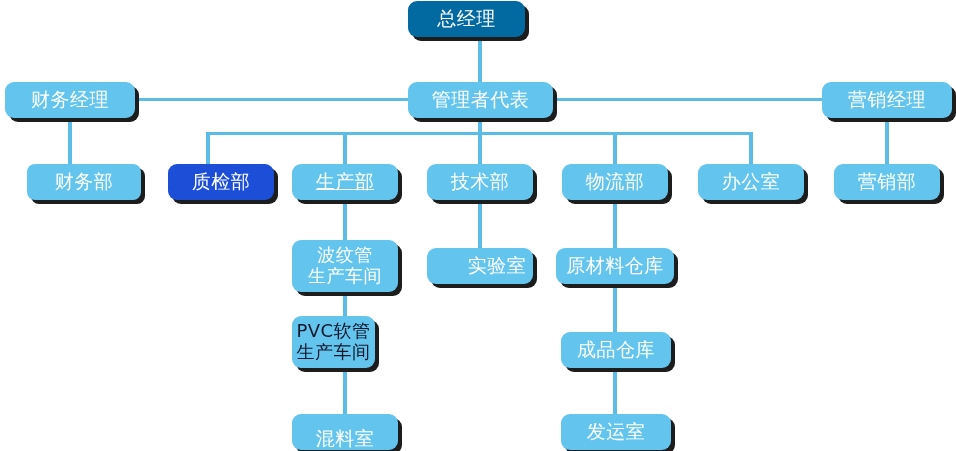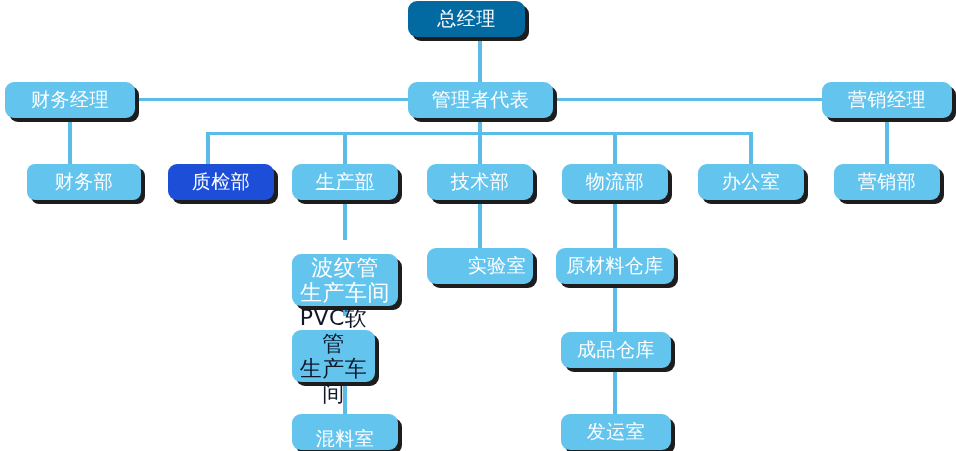--- a/index.html
+++ b/index.html
@@ -36,21 +36,21 @@
     text-align: center;
     line-height: 1.15;
     font-size: 19px;
     letter-spacing: 0.5px;
     user-select: none;
   }
   .node .lbl {
     display: block;
     white-space: pre-line;
   }
-  .node.two-line { font-size: 22px; margin-top: 14px; }
+  .node.two-line { font-size: 18px; }
 </style>
 </head>
 <body>
 
 <div id="chart">
   <div id="connector-layer">
       <div class="conn" style="left: 478px; top: 37px; width: 4px; height: 46px; background: rgb(91, 188, 232);"></div>
       <div class="conn" style="left: 135px; top: 98px; width: 687px; height: 3px; background: rgb(91, 188, 232);"></div>
       <div class="conn" style="left: 478px; top: 118px; width: 4px; height: 16px; background: rgb(91, 188, 232);"></div>
       <div class="conn" style="left: 206px; top: 132px; width: 546px; height: 3px; background: rgb(91, 188, 232);"></div>

